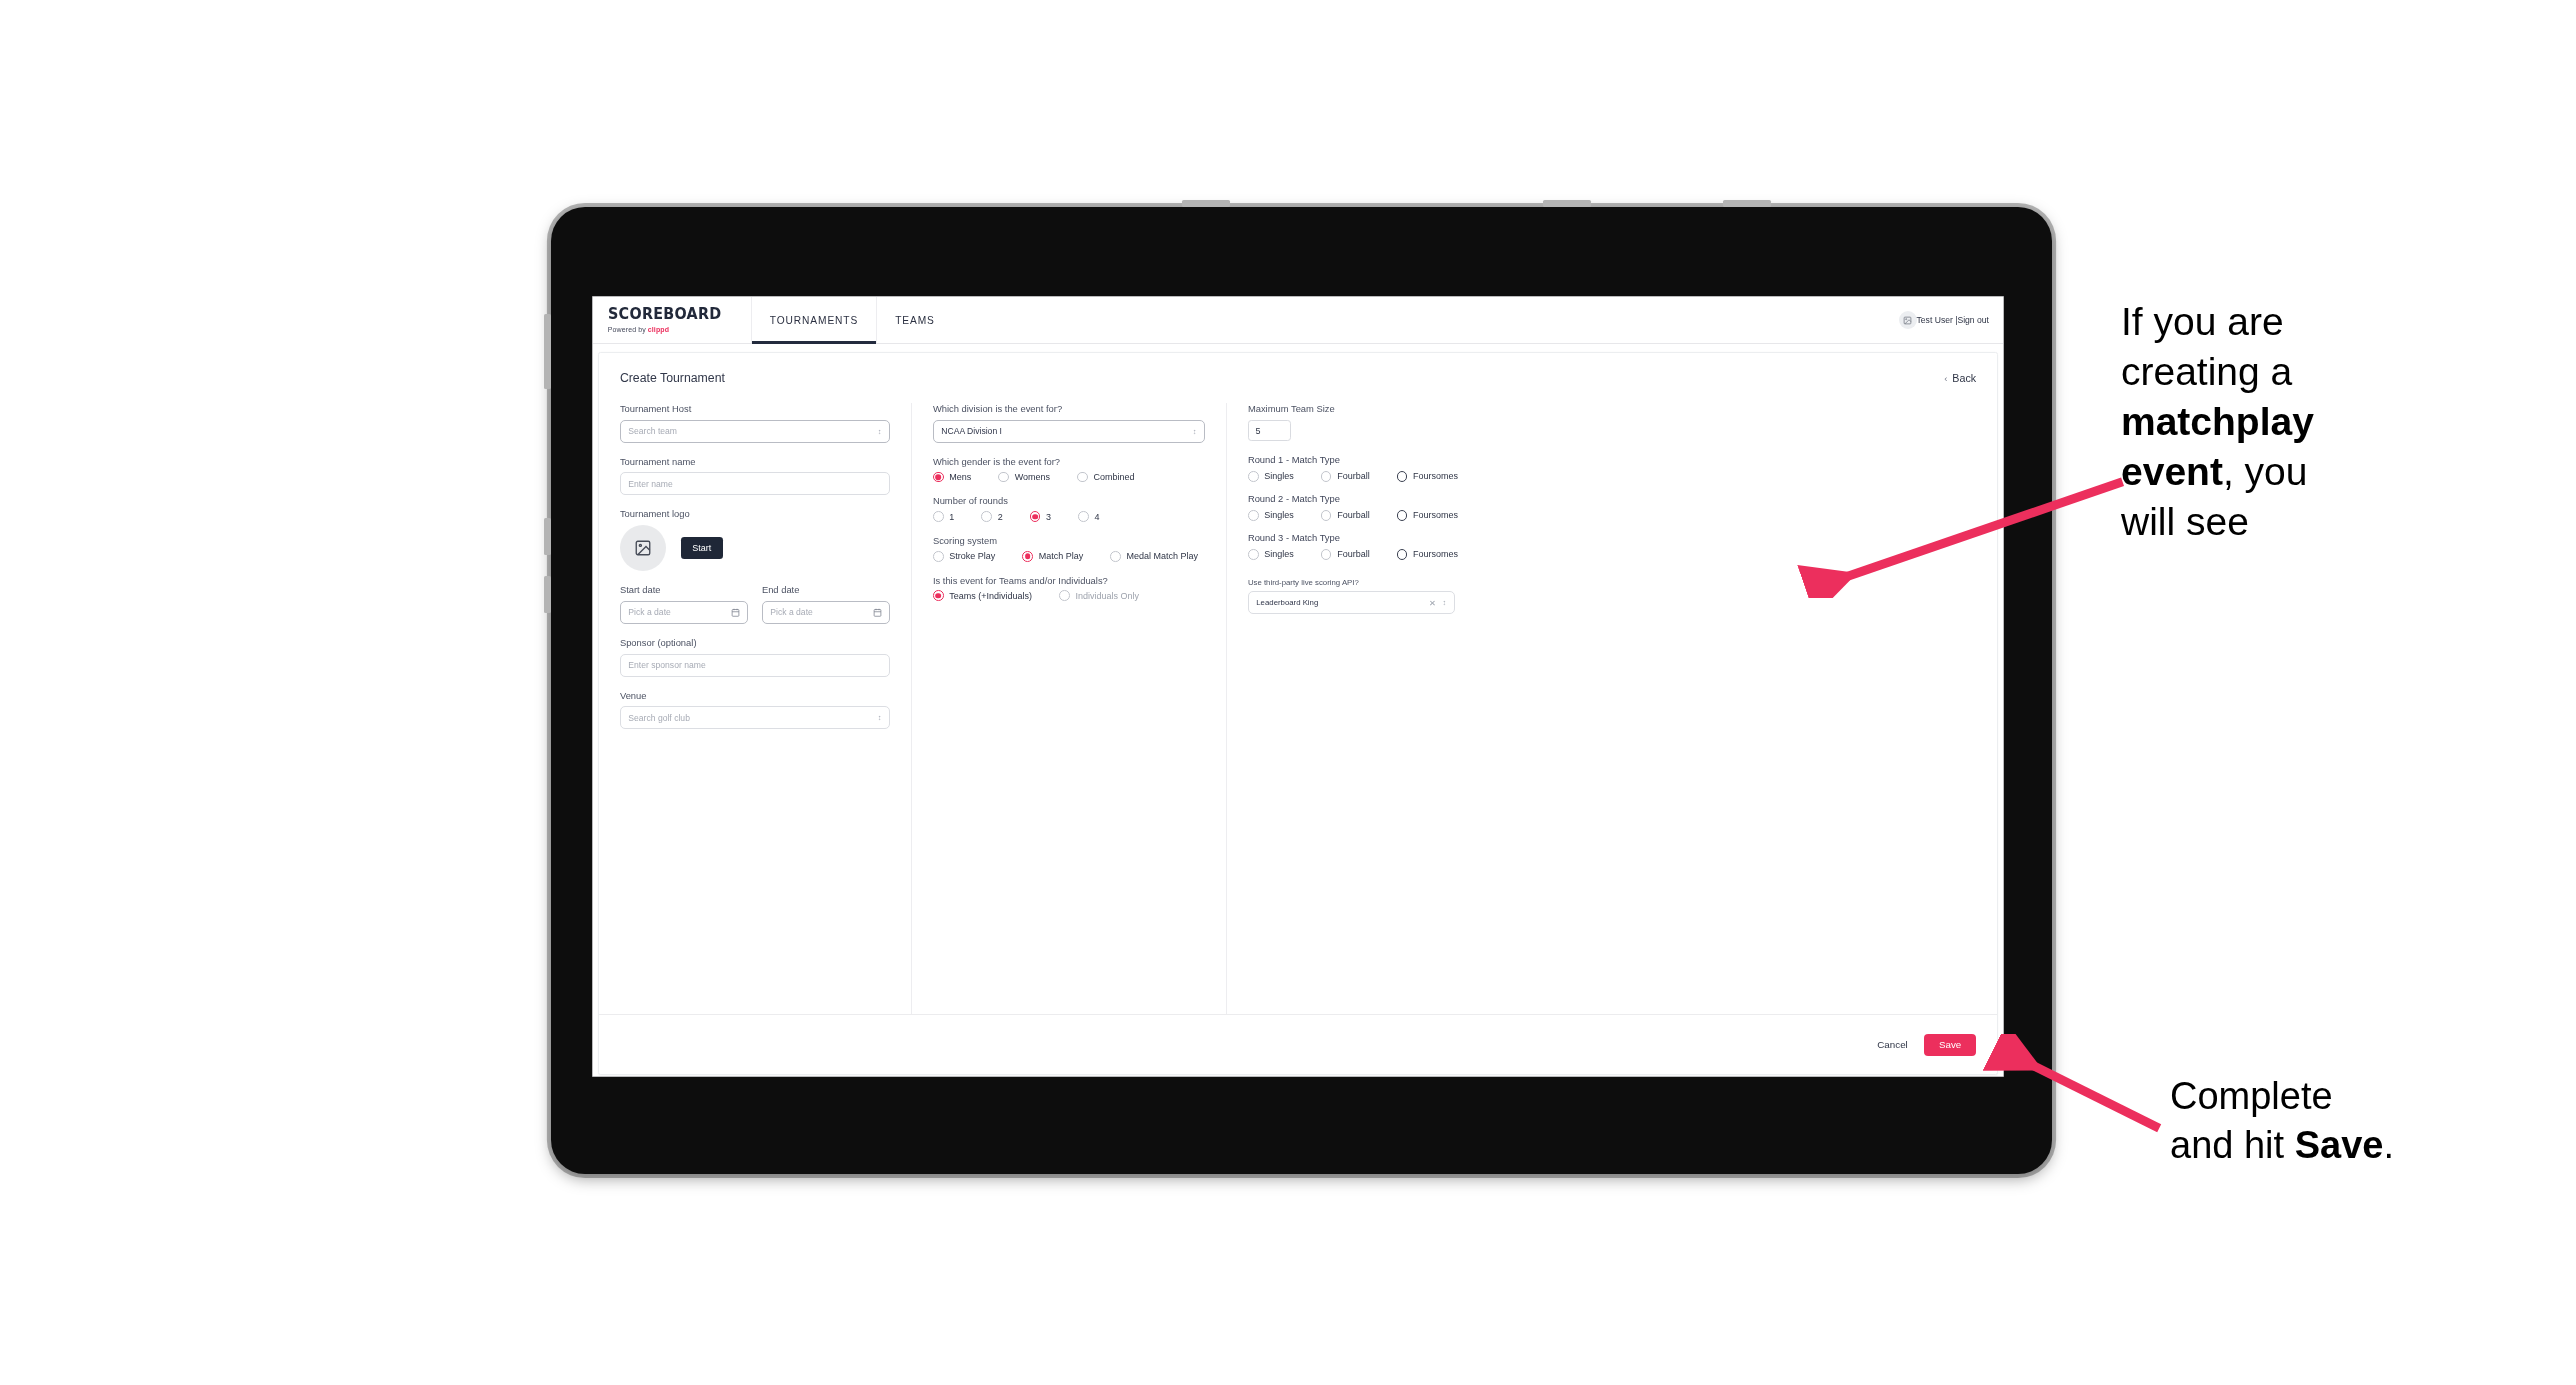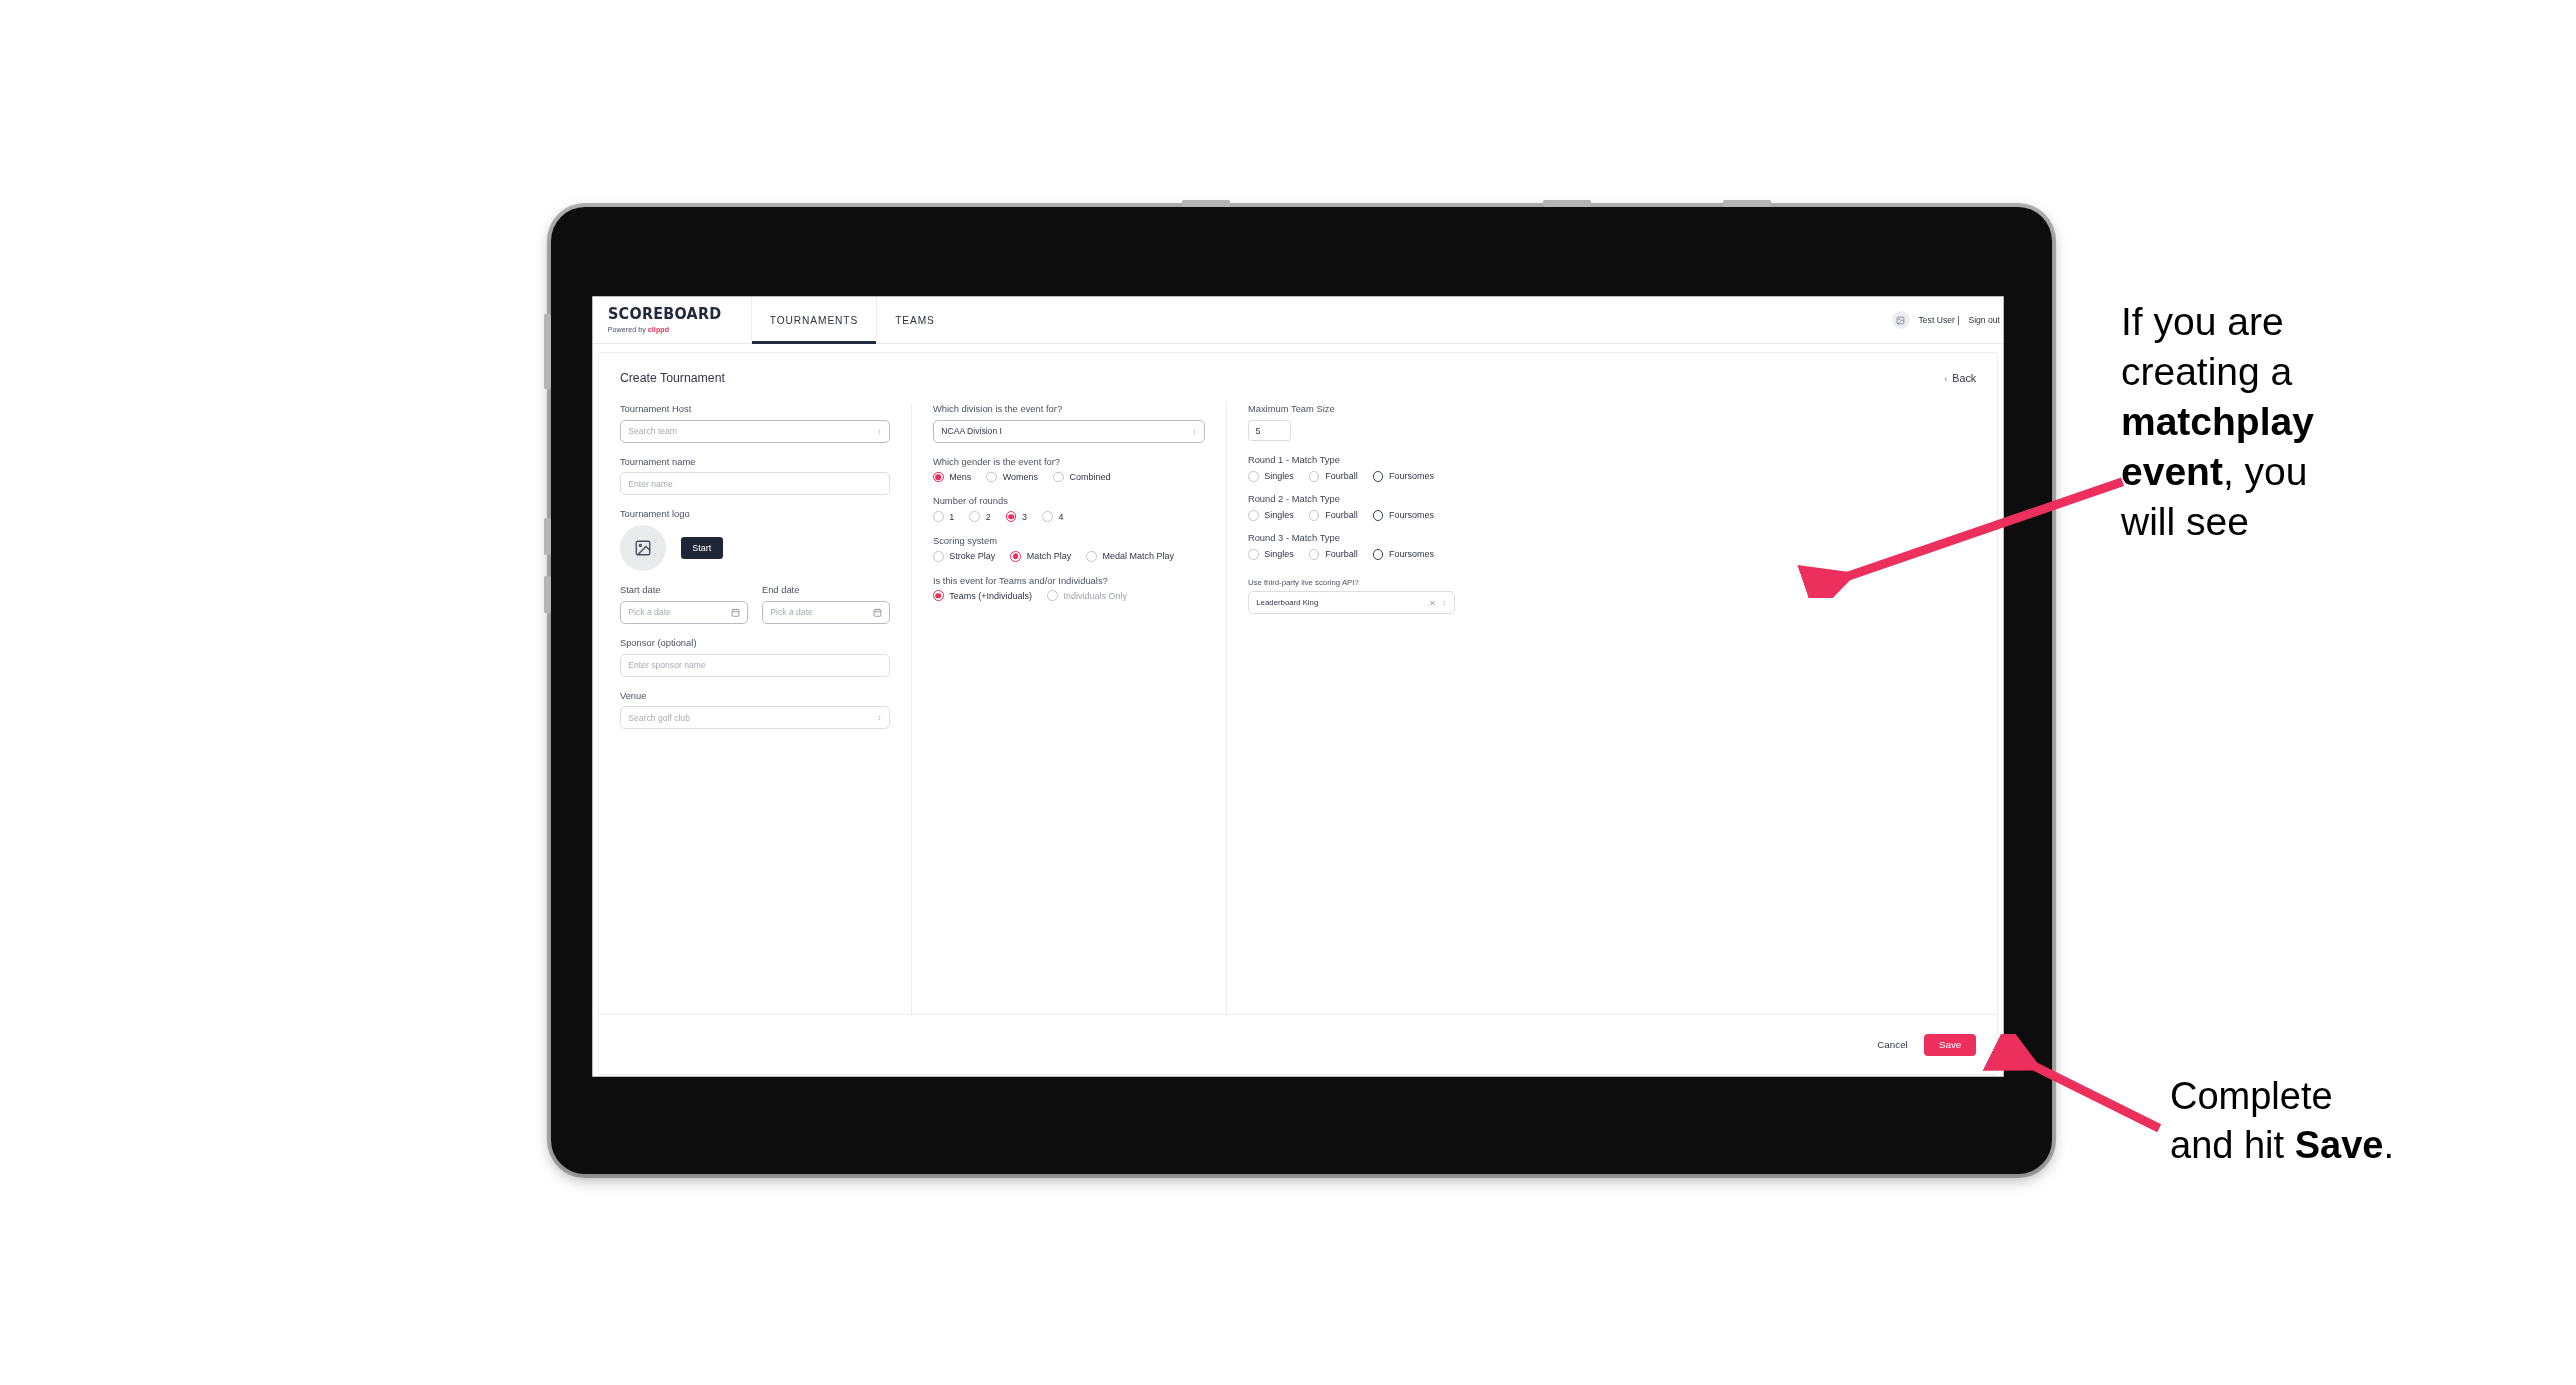--- a/index.html
+++ b/index.html
@@ -49,21 +49,21 @@
   .navtabs{display:flex;align-items:stretch;}
   .navtab{
     display:flex;align-items:center;padding:0 18px;font-size:10.2px;
     letter-spacing:0.9px;color:#2b3041;position:relative;cursor:pointer;
     border-left:0.8px solid #ededf0;
   }
   .navtab.active::after{
     content:"";position:absolute;left:0;right:0;bottom:-0.8px;height:2.5px;background:#232b3e;
   }
   .nav-right{
-    margin-left:auto;display:flex;align-items:center;gap:9px;padding-right:3px;
+    margin-left:auto;display:flex;align-items:center;padding-right:14px;
   }
   .avatar{
     width:18px;height:18px;border-radius:50%;background:#eceef1;
     display:flex;align-items:center;justify-content:center;
   }
   .nav-user{font-size:8.6px;color:#2d3344;}
   .nav-signout{font-size:8.6px;color:#2d3344;cursor:pointer;}
 
   
   #card{
@@ -109,21 +109,21 @@
   }
   .upload-btn{
     background:#1f2737;color:#fff;font-size:9px;border-radius:3.3px;
     padding:5.7px 11.5px;cursor:pointer;
   }
 
   .row2{display:flex;gap:14px;}
   .row2 > div{flex:1;}
 
   
-  .radio-row{display:flex;align-items:center;gap:15px;flex-wrap:wrap;margin-top:1.6px;}
+  .radio-row{display:flex;align-items:center;gap:27px;flex-wrap:wrap;margin-top:1.6px;}
   .radio-item{display:flex;align-items:center;gap:5.7px;cursor:pointer;}
   .rdo{
     width:10.7px;height:10.7px;border-radius:50%;border:1.3px solid #c3c6cd;
     box-sizing:border-box;flex:none;position:relative;background:#fff;
   }
   .rdo.checked{border-color:#ec2f5d;}
   .rdo.checked::after{
     content:"";position:absolute;left:50%;top:50%;width:5.7px;height:5.7px;
     border-radius:50%;background:#ec2f5d;transform:translate(-50%,-50%);
   }

